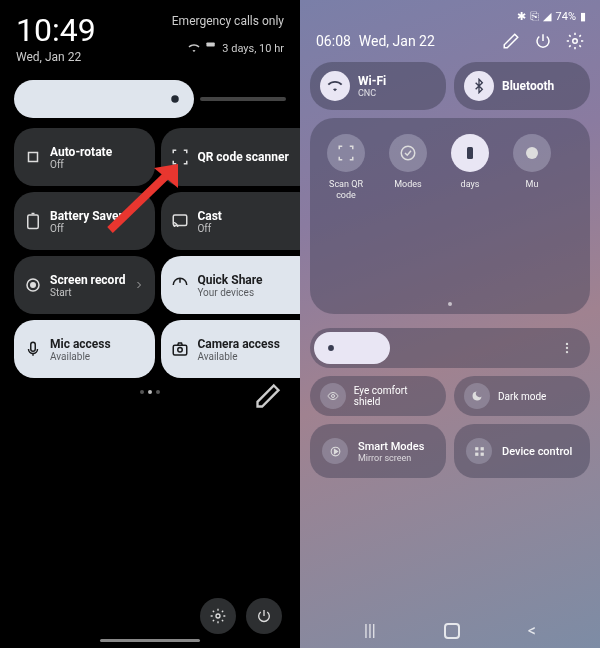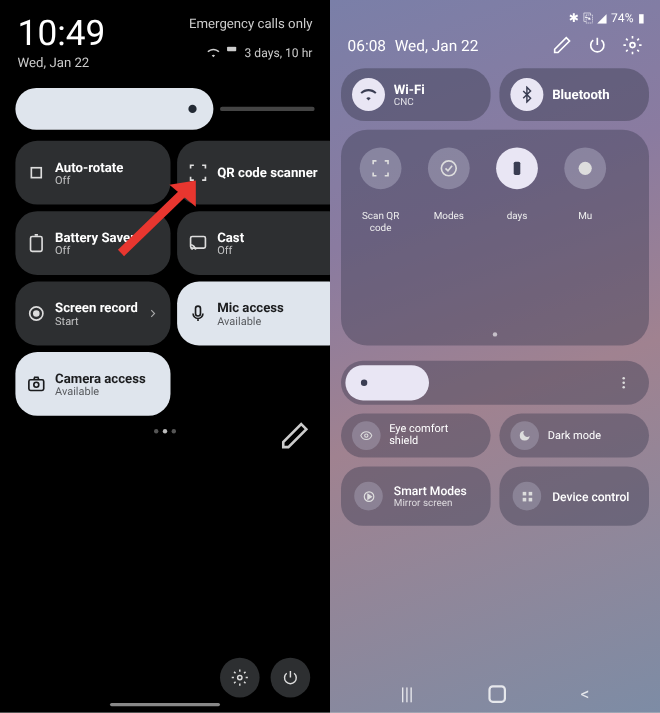--- a/index.html
+++ b/index.html
@@ -56,21 +56,21 @@
 .sam-chip-icon svg{width:16px;height:16px;color:#3a3d52}
 .sam-chip-text .t{font-size:12px;font-weight:700}
 .sam-chip-text .s{font-size:9px;opacity:.8}
 
 .sam-panel{background:rgba(60,60,80,.42);border-radius:24px;margin-top:8px;padding:16px 12px 10px;height:196px;position:relative}
 .sam-items{display:flex;gap:14px}
 .sam-item{width:48px;text-align:center}
 .sam-item-icon{width:38px;height:38px;border-radius:50%;background:rgba(200,200,220,.35);display:flex;align-items:center;justify-content:center;margin:0 auto}
 .sam-item-icon.white{background:#e9e6f4}
 .sam-item-icon svg{width:18px;height:18px}
-.sam-item-label{font-size:9px;color:#eee;margin-top:20px;line-height:1.2}
+.sam-item-label{font-size:9px;color:#eee;margin-top:7px;line-height:1.2}
 .sam-dot{position:absolute;bottom:8px;left:50%;transform:translateX(-50%);width:4px;height:4px;border-radius:50%;background:rgba(255,255,255,.6)}
 
 .sam-bright{background:rgba(60,60,80,.42);border-radius:22px;margin-top:14px;height:40px;display:flex;align-items:center;padding:0 4px}
 .sam-bright-fill{width:76px;height:32px;background:#e9e6f4;border-radius:18px;display:flex;align-items:center;padding-left:10px}
 .sam-bright-fill svg{width:14px;height:14px;color:#3a3d52}
 .sam-bright-menu{margin-left:auto;margin-right:12px;color:#ddd}
 
 .sam-row2{display:flex;gap:8px;margin-top:8px}
 .sam-pill{flex:1;background:rgba(60,60,80,.42);border-radius:20px;height:40px;display:flex;align-items:center;padding:0 10px;gap:8px}
 .sam-pill-icon{width:26px;height:26px;border-radius:50%;background:rgba(200,200,220,.3);display:flex;align-items:center;justify-content:center}
@@ -164,20 +164,32 @@
     <div class="tile dark">
         <svg class="tile-icon" viewBox="0 0 24 24" fill="none" stroke="#ddd" stroke-width="2">
           <circle cx="12" cy="12" r="8"></circle>
           <circle cx="12" cy="12" r="3" fill="#ddd"></circle>
         </svg>
         <div class="tile-text">
           <div class="tile-title">Screen record</div>
           <div class="tile-sub">Start</div>
         </div>
         <svg class="tile-chevron" viewBox="0 0 24 24" fill="none" stroke="#ddd" stroke-width="2">
+          <path d="M9 6l6 6-6 6"></path>
+        </svg>
+      </div>
+    <div class="tile light">
+        <svg class="tile-icon" viewBox="0 0 24 24" fill="none" stroke="#1b1c1e" stroke-width="2">
+          <path d="M12 3c5 0 9 4 9 9M12 3c-5 0-9 4-9 9M12 3v6"></path>
+        </svg>
+        <div class="tile-text">
+          <div class="tile-title">Quick Share</div>
+          <div class="tile-sub">Your devices</div>
+        </div>
+        <svg class="tile-chevron" viewBox="0 0 24 24" fill="none" stroke="#1b1c1e" stroke-width="2">
           <path d="M9 6l6 6-6 6"></path>
         </svg>
       </div>
     <div class="tile light">
         <svg class="tile-icon" viewBox="0 0 24 24" fill="none" stroke="#1b1c1e" stroke-width="2">
           <rect x="9" y="3" width="6" height="12" rx="3"></rect>
           <path d="M6 12a6 6 0 0012 0M12 18v3"></path>
         </svg>
         <div class="tile-text">
           <div class="tile-title">Mic access</div>

